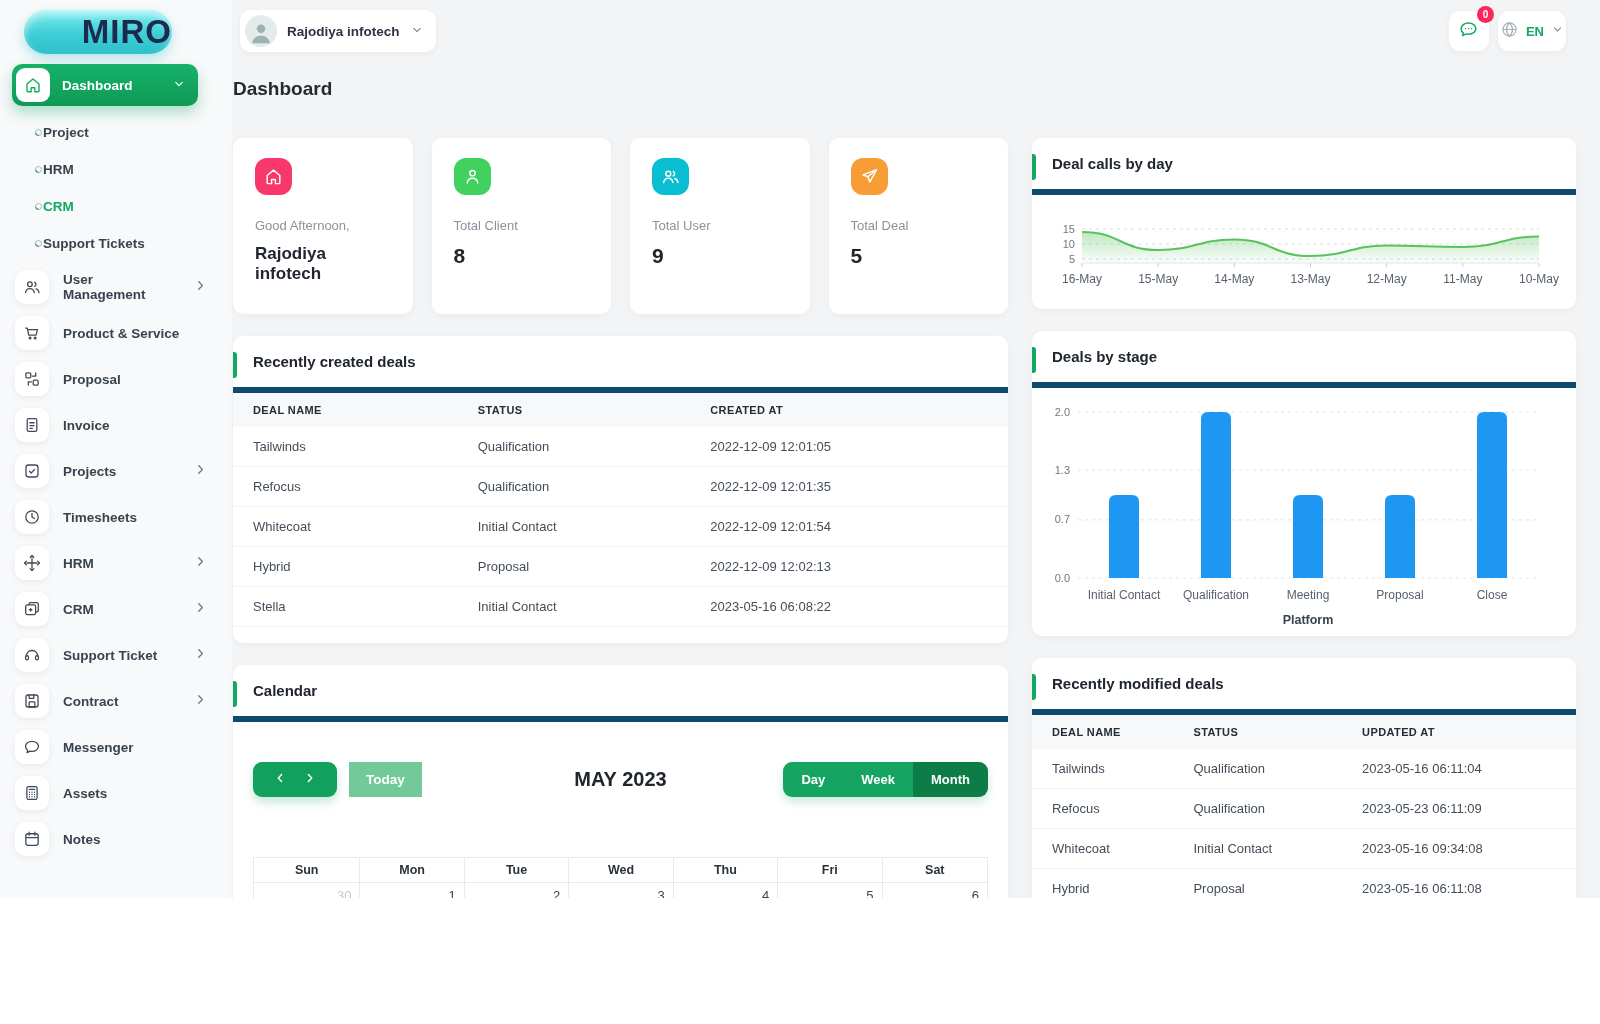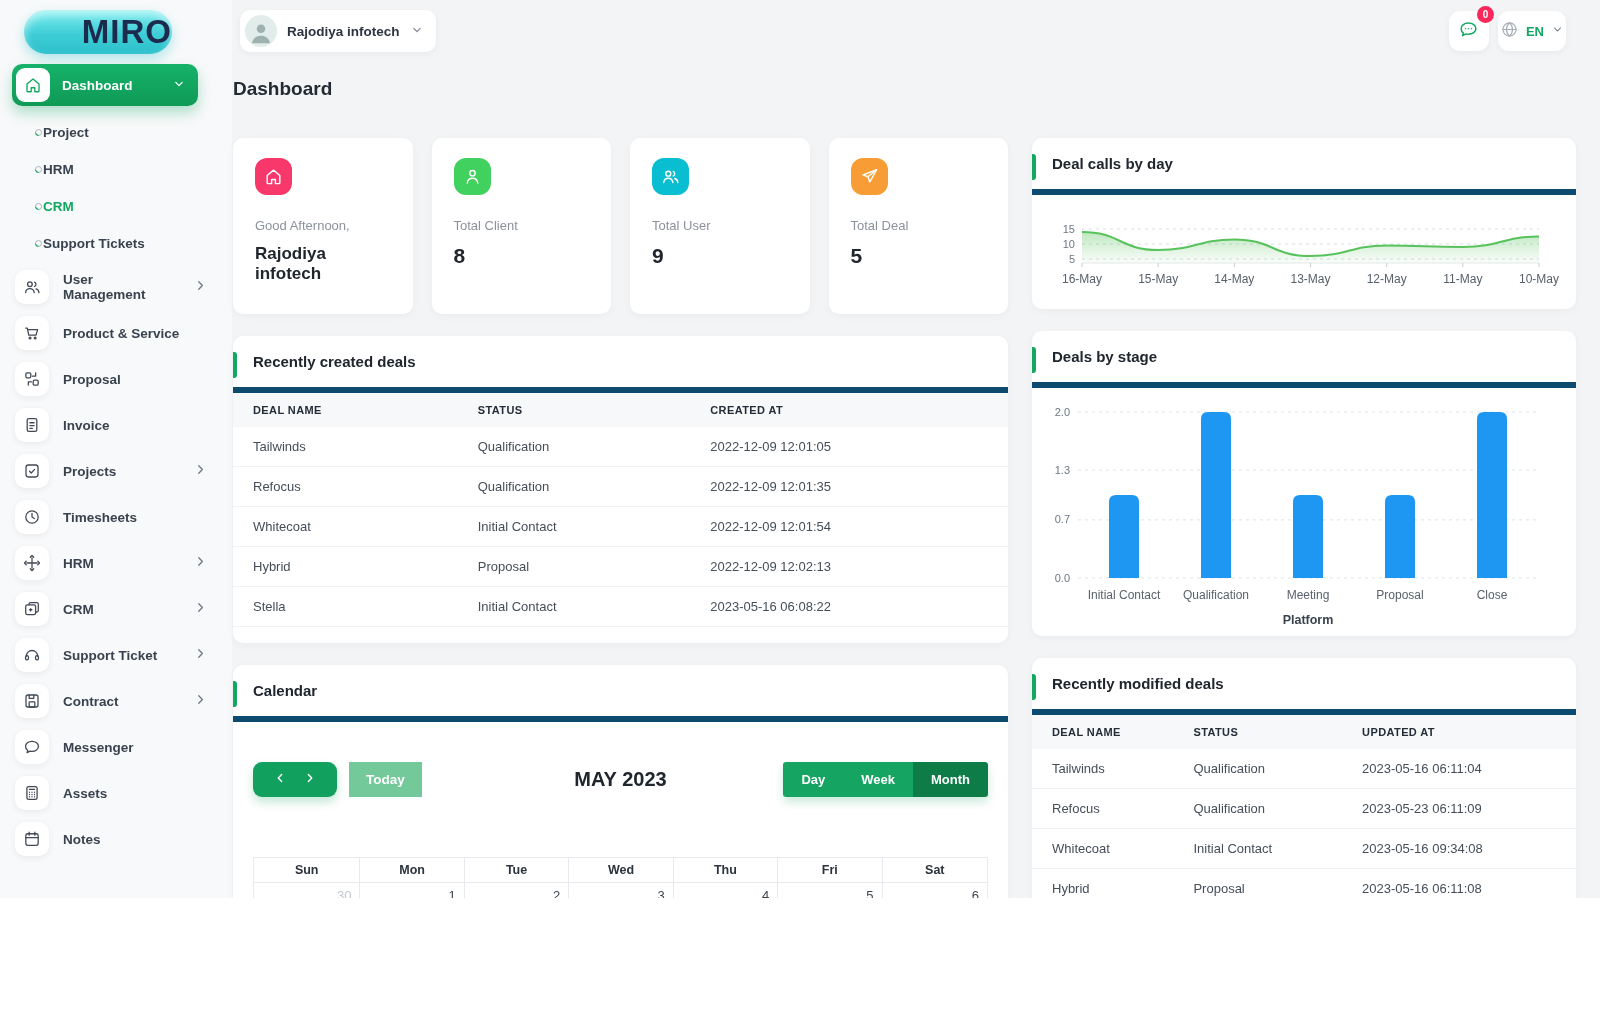--- a/index.html
+++ b/index.html
@@ -80,21 +80,21 @@
   .chart-wrap svg{display:block;overflow:visible;}
 
   
   .cal-toolbar{display:flex;align-items:center;padding:40px 20px 0;position:relative;}
   .cal-title{position:absolute;left:0;right:0;text-align:center;font-size:20px;font-weight:700;color:#20262e;pointer-events:none;}
   .nav-group{display:flex;gap:12px;position:relative;z-index:1;}
   .btn-nav{width:84px;height:35px;border-radius:9px;background:#12a05e;border:none;cursor:pointer;
     display:flex;align-items:center;justify-content:center;gap:16px;color:#fff;box-shadow:0 5px 10px rgba(18,160,94,.25);}
   .btn-today{height:35px;padding:0 17px;border-radius:0;background:#74c99b;border:none;color:#fff;
     font-size:13.5px;font-weight:600;cursor:pointer;}
-  .views{margin-left:auto;display:flex;border-radius:3px;overflow:hidden;position:relative;z-index:1;
+  .views{margin-left:auto;display:flex;border-radius:9px;overflow:hidden;position:relative;z-index:1;
     box-shadow:0 5px 10px rgba(18,160,94,.22);}
   .views button{height:35px;padding:0 18px;border:none;background:#16a462;color:#fff;font-size:13px;font-weight:600;cursor:pointer;}
   .views button.active{background:#0d7c46;}
   .cal-grid{margin:60px 20px 20px;border:1px solid #e7e9ec;display:grid;grid-template-columns:repeat(7,1fr);background:#fff;}
   .wd{height:25px;display:flex;align-items:center;justify-content:center;font-size:12.5px;font-weight:700;color:#2b333c;
     border-right:1px solid #e7e9ec;border-bottom:1px solid #e7e9ec;text-align:right;}
   .wd:nth-child(7n){border-right:none;}
   .dcell{height:86px;border-right:1px solid #e7e9ec;padding-top:2px;cursor:pointer;}
   .dcell:nth-child(7n){border-right:none;}
   .dnum{text-align:right;padding:3px 8px 4px;font-size:13px;color:#3c454f;}

